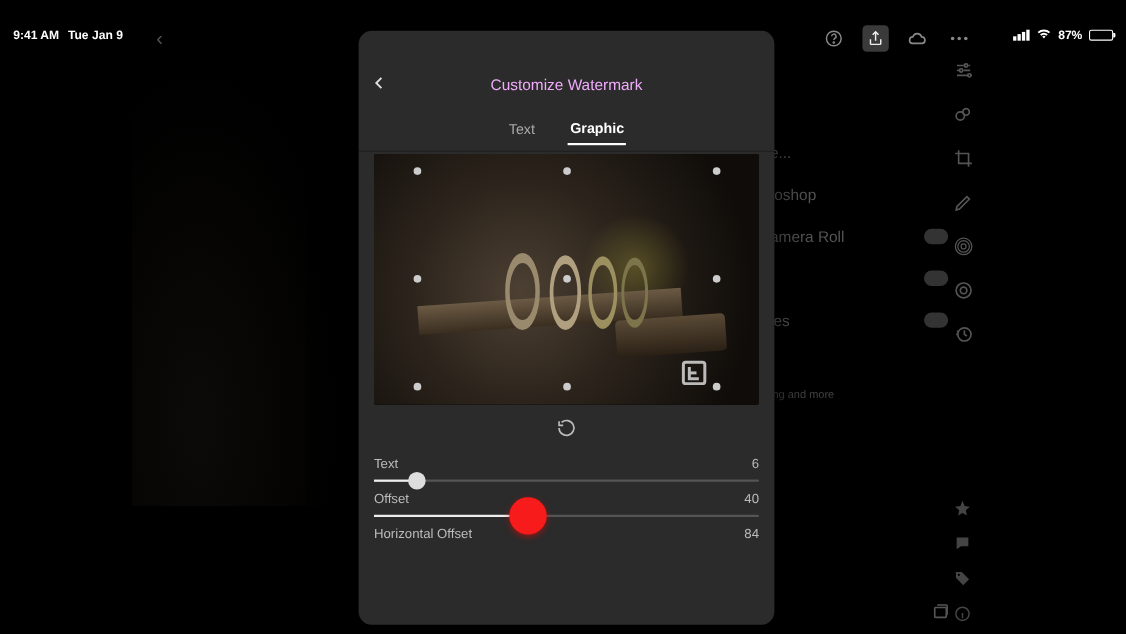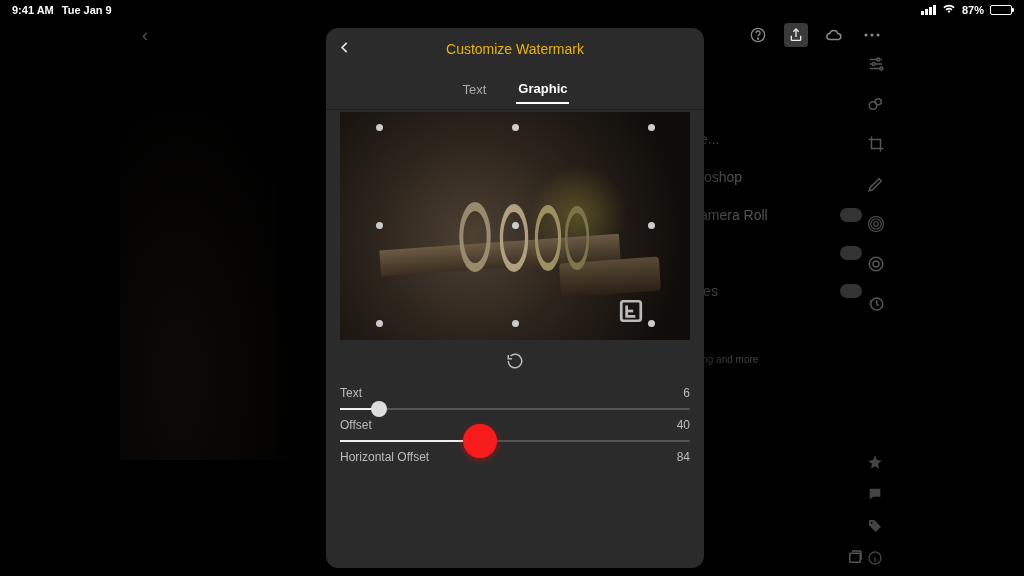--- a/index.html
+++ b/index.html
@@ -1,19 +1,19 @@
 <!DOCTYPE html>
 <html><head>
 <meta charset="utf-8">
 <style>
   * { margin: 0; padding: 0; box-sizing: border-box; font-family: -apple-system, BlinkMacSystemFont, "Segoe UI", Helvetica, Arial, sans-serif; }
   html, body { width: 1024px; height: 576px; overflow: hidden; background: #000; color: #ddd; }
 
   
-  .status-bar { position: absolute; top: 0; left: 0; right: 0; height: 20px; display: flex; align-items: center; justify-content: space-between; padding: 4px 12px; font-size: 11px; color: #fff; }
+  .status-bar { position: absolute; top: 16px; left: 0; right: 0; height: 20px; display: flex; align-items: center; justify-content: space-between; padding: 16px 12px; font-size: 11px; color: #fff; }
   .status-left { display: flex; gap: 8px; font-weight: 600; }
   .status-right { display: flex; align-items: center; gap: 6px; font-weight: 600; }
   .signal-icon, .wifi-icon { display: inline-flex; align-items: flex-end; gap: 1px; }
   .signal-bar { width: 3px; background:#fff; }
   .battery { width: 22px; height: 10px; border: 1px solid #fff; border-radius: 2px; position: relative; }
   .battery::after { content:""; position:absolute; right:-3px; top:2px; width:2px; height:4px; background:#fff; border-radius:0 1px 1px 0; }
   .battery-fill { height:100%; width:87%; background:#fff; }
 
   
   .topbar { position: absolute; top: 20px; left: 0; right: 0; height: 30px; display: flex; align-items: center; justify-content: space-between; padding: 0 10px; }
@@ -34,21 +34,21 @@
   .right-rail .rail-icon { width:20px; height:20px; display:flex; align-items:center; justify-content:center; color:#555; }
   .right-rail-lower { position:absolute; bottom:8px; right:128px; width:40px; display:flex; flex-direction:column; align-items:center; gap:14px; }
   .right-rail-lower .rail-icon { width:18px; height:18px; color:#444; }
   .bottom-right-icons { position:absolute; bottom:6px; right:160px; display:flex; gap:16px; color:#555; }
 
   
   .bg-photo { position:absolute; top:60px; left:120px; width:200px; height:400px; background: radial-gradient(ellipse at 30% 80%, #2a231b 0%, #000 70%); opacity:0.3; }
 
   
   .modal { position:absolute; top:28px; left:326px; width:378px; height:540px; background:#2b2b2b; border-radius:12px; box-shadow:0 8px 40px rgba(0,0,0,0.7); overflow:hidden; display:flex; flex-direction:column; }
-  .modal-header { height:42px; display:flex; align-items:center; justify-content:center; position:relative; color:#eab308; font-size:14px; font-weight:500; }
+  .modal-header { height:42px; display:flex; align-items:center; justify-content:center; position:relative; color:#f0abfc; font-size:14px; font-weight:500;margin-top:28px; }
   .modal-header .back { position:absolute; left:12px; top:50%; transform:translateY(-50%); font-size:18px; color:#ddd; cursor:pointer; }
   .modal-tabs { height:40px; display:flex; align-items:center; justify-content:center; gap:28px; border-bottom:1px solid #1f1f1f; }
   .tab { font-size:13px; color:#aaa; padding:6px 2px; cursor:pointer; }
   .tab.active { color:#fff; font-weight:600; border-bottom:2px solid #fff; }
   .file-row { margin:14px 14px 10px; background:#1a1a1a; border:1px solid #0c0c0c; border-radius:4px; height:32px; display:flex; align-items:center; justify-content:space-between; padding:0 10px; color:#ccc; font-size:12px; cursor:pointer; }
   .file-row .pick-icon { width:18px; height:14px; color:#bbb; }
 
   .preview { margin: 2px 14px 8px; height:228px; background:#000; border-radius:2px; position:relative; overflow:hidden; }
   .preview-img {
     position:absolute; inset:0;

